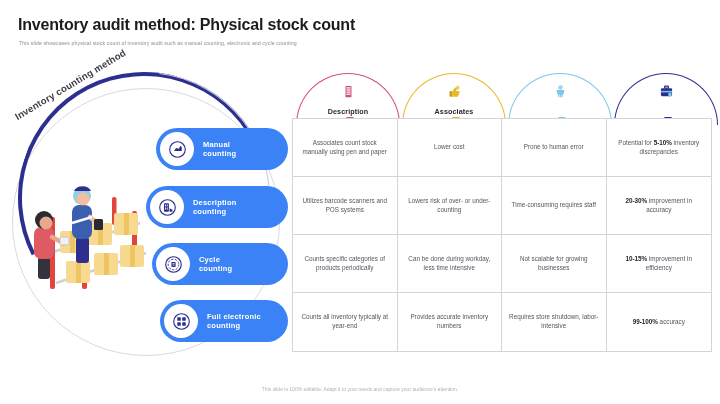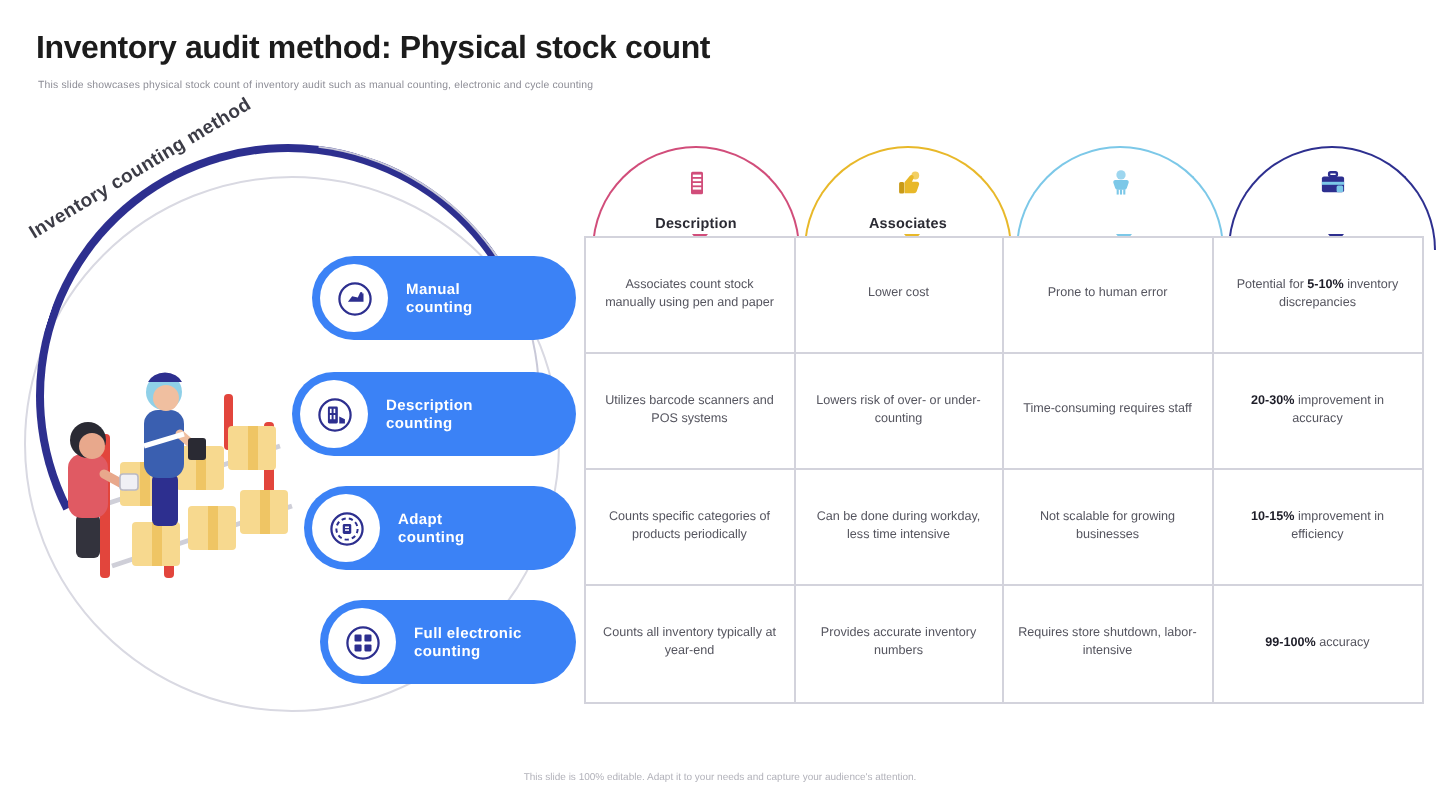--- a/index.html
+++ b/index.html
@@ -241,21 +241,21 @@
     <div class="pill-icon">
       <svg viewBox="0 0 24 24" width="17" height="17">
         <circle cx="12" cy="12" r="11" fill="none" stroke="#2d2f8f" stroke-width="1.6"></circle>
         <circle cx="12" cy="12" r="7.5" fill="none" stroke="#2d2f8f" stroke-width="1.4" stroke-dasharray="3 2.2"></circle>
         <rect x="9" y="8.5" width="6" height="7" rx="1" fill="#2d2f8f"></rect>
         <rect x="10.6" y="10.2" width="2.8" height="1.1" fill="#fff"></rect>
         <rect x="10.6" y="12.2" width="2.8" height="1.1" fill="#fff"></rect>
       </svg>
     </div>
     <div class="pill-label">
-      <span>Adapt</span><br>
+      <span>Cycle</span><br>
       <span>counting</span>
     </div>
   </div>
 
   <div class="pill pill-4">
     <div class="pill-icon">
       <svg viewBox="0 0 24 24" width="17" height="17">
         <circle cx="12" cy="12" r="11" fill="none" stroke="#2d2f8f" stroke-width="1.6"></circle>
         <rect x="6" y="6" width="5" height="5" rx="0.8" fill="#2d2f8f"></rect>
         <rect x="13" y="6" width="5" height="5" rx="0.8" fill="#2d2f8f"></rect>

